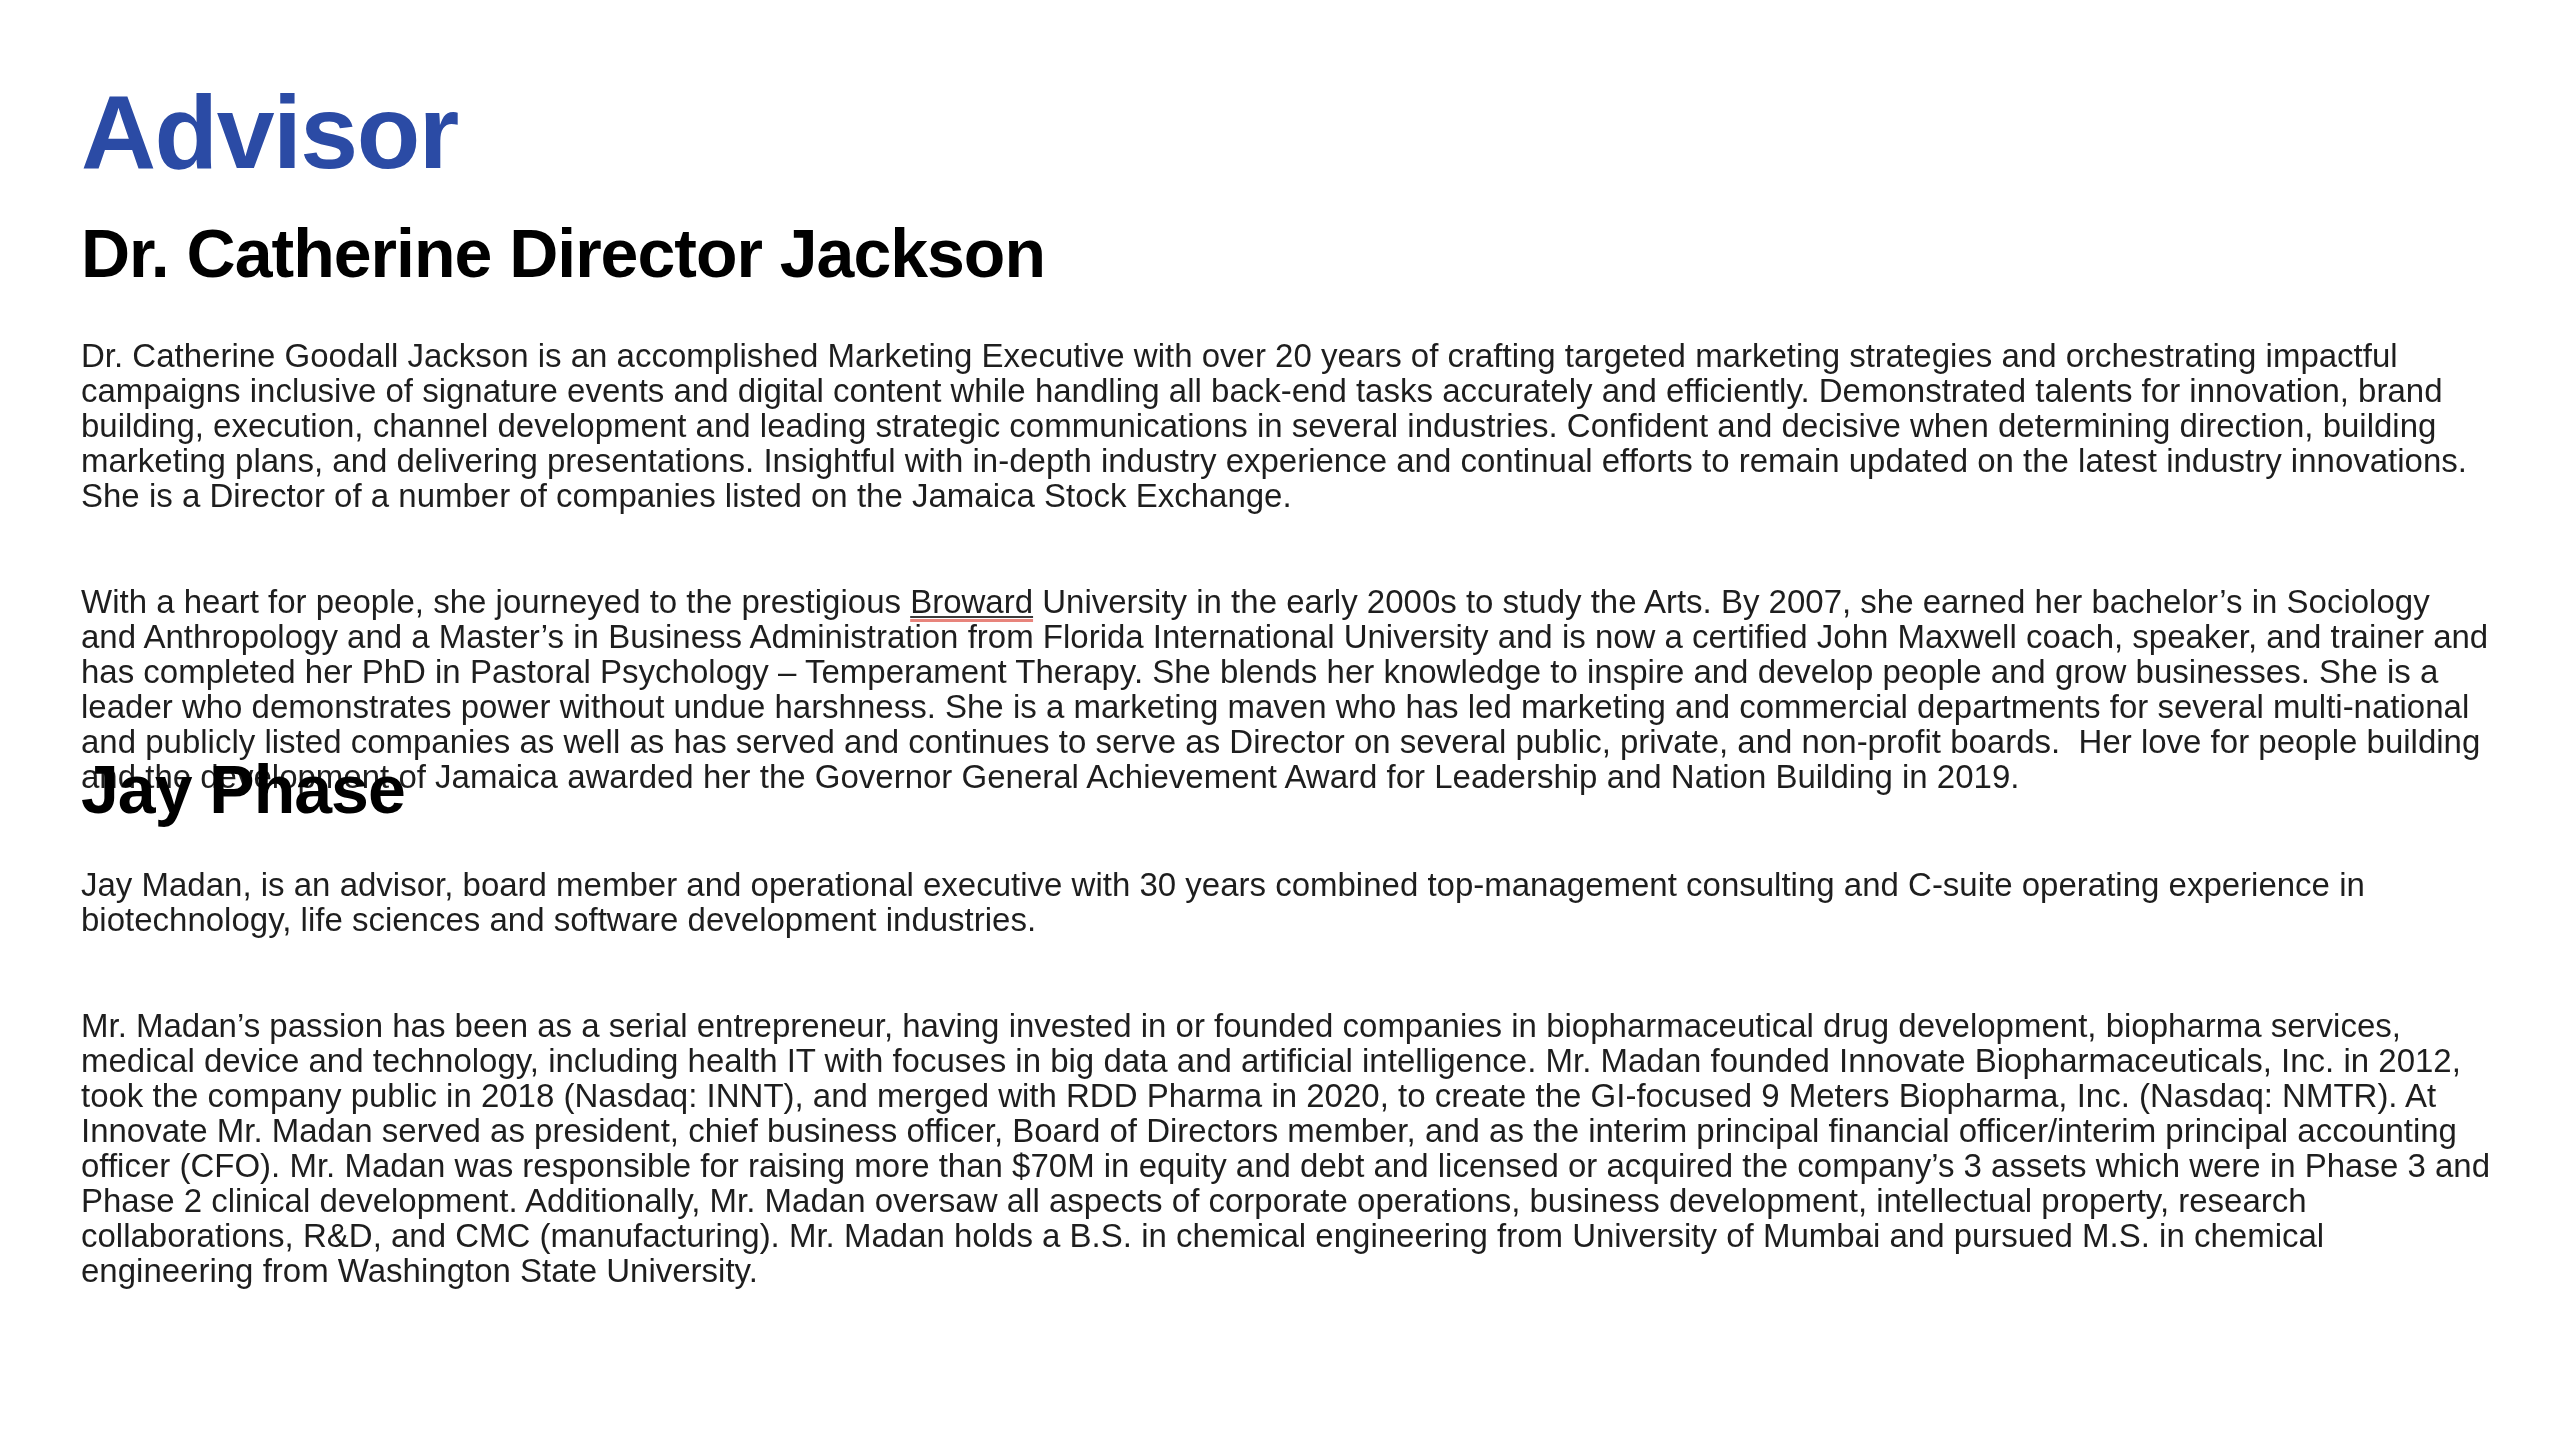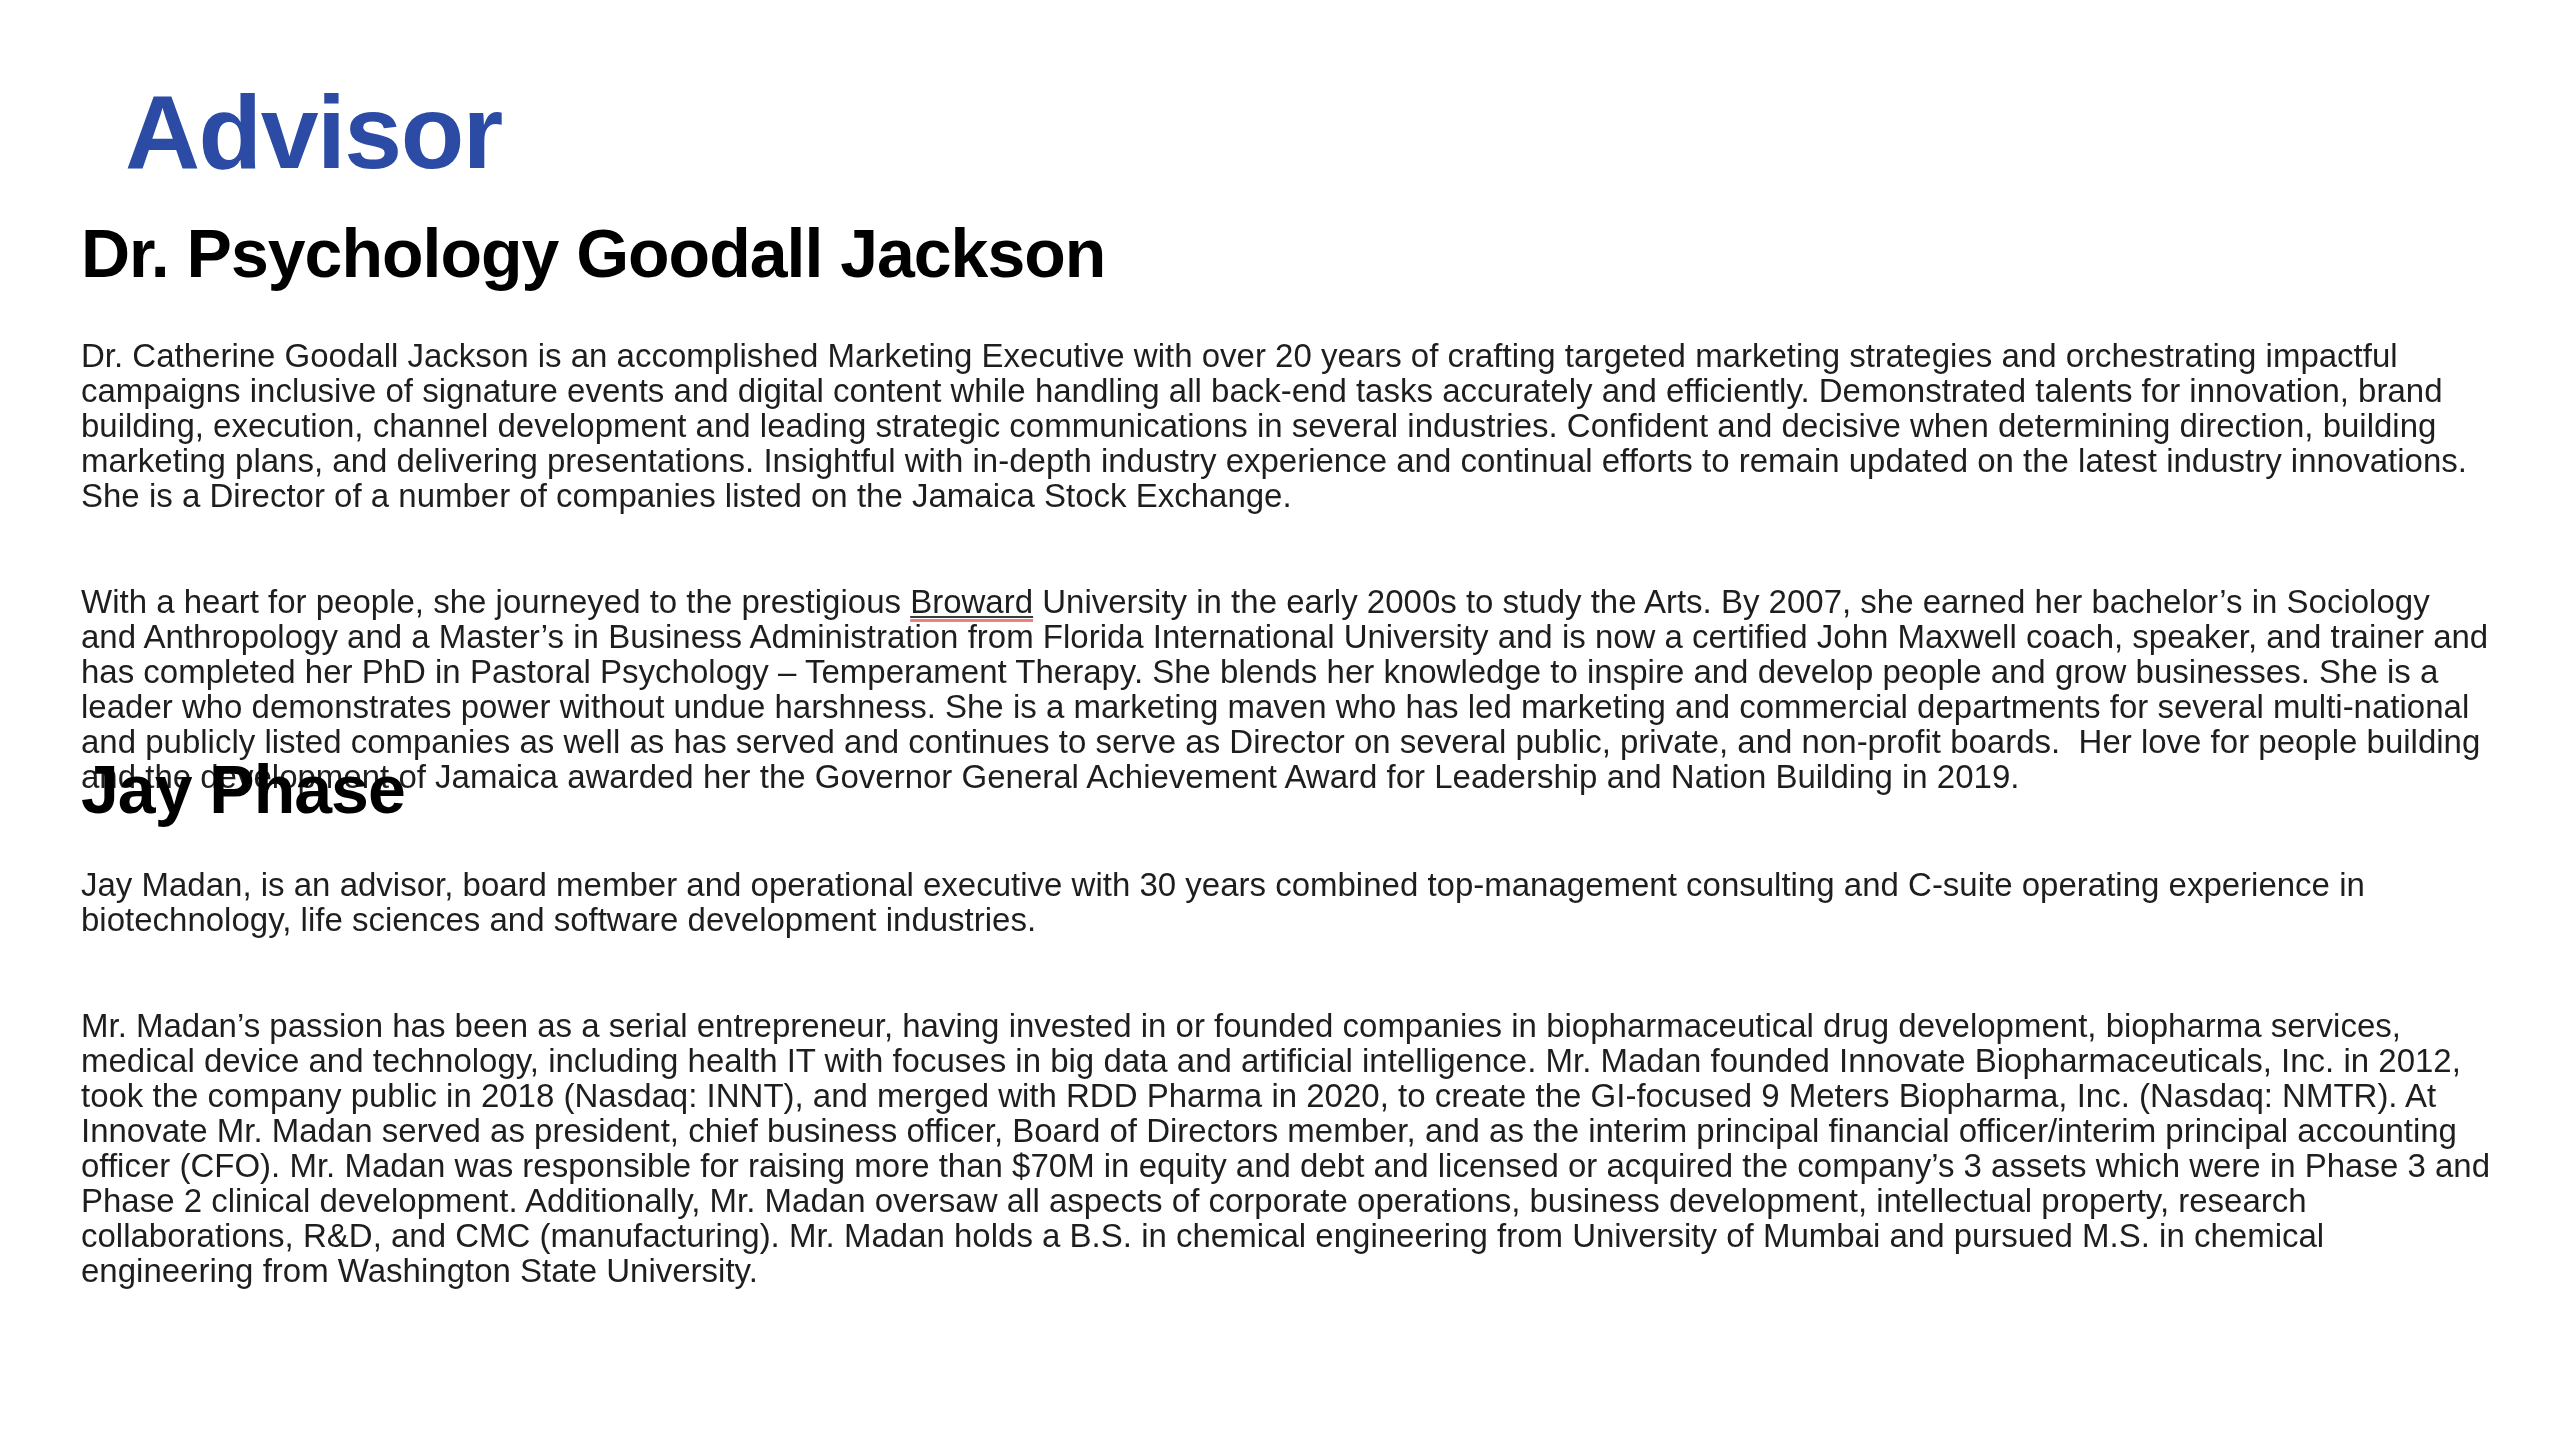--- a/index.html
+++ b/index.html
@@ -64,24 +64,24 @@
     text-decoration-color: #3a3a3a;
     text-decoration-thickness: 2px;
     text-underline-offset: 3px;
   }
 </style>
 </head>
 <body>
 
 <main class="page">
 
-  <h1 class="page-title" style="color: rgb(43, 75, 165); margin-left: 44px;">Advisor</h1>
+  <h1 class="page-title" style="color: rgb(43, 75, 165);">Advisor</h1>
 
   <section class="advisor">
-    <h2 class="advisor-name">Dr. Psychology Goodall Jackson</h2>
+    <h2 class="advisor-name">Dr. Catherine Director Jackson</h2>
 
     <p class="bio">Dr. Catherine Goodall Jackson is an accomplished Marketing Executive with over 20 years of crafting targeted marketing strategies and orchestrating impactful campaigns inclusive of signature events and digital content while handling all back-end tasks accurately and efficiently. Demonstrated talents for innovation, brand building, execution, channel development and leading strategic communications in several industries. Confident and decisive when determining direction, building marketing plans, and delivering presentations. Insightful with in-depth industry experience and continual efforts to remain updated on the latest industry innovations. She is a Director of a number of companies listed on the Jamaica Stock Exchange.</p>
 
     <p class="bio"><span>With a heart for people, she journeyed to the prestigious </span><span class="misspelled" style="text-decoration-color: rgb(232, 132, 124);"><span class="underlined-word">Broward</span></span><span> University in the early 2000s to study the Arts. By 2007, she earned her bachelor’s in Sociology and Anthropology and a Master’s in Business Administration from Florida International University and is now a certified John Maxwell coach, speaker, and trainer and has completed her PhD in Pastoral Psychology – Temperament Therapy. She blends her knowledge to inspire and develop people and grow businesses. She is a leader who demonstrates power without undue harshness. She is a marketing maven who has led marketing and commercial departments for several multi-national and publicly listed companies as well as has served and continues to serve as Director on several public, private, and non-profit boards.  Her love for people building and the development of Jamaica awarded her the Governor General Achievement Award for Leadership and Nation Building in 2019.</span></p>
   </section>
 
   <section class="advisor advisor-second">
     <h2 class="advisor-name">Jay Phase</h2>
 
     <p class="bio">Jay Madan, is an advisor, board member and operational executive with 30 years combined top-management consulting and C-suite operating experience in biotechnology, life sciences and software development industries.</p>

